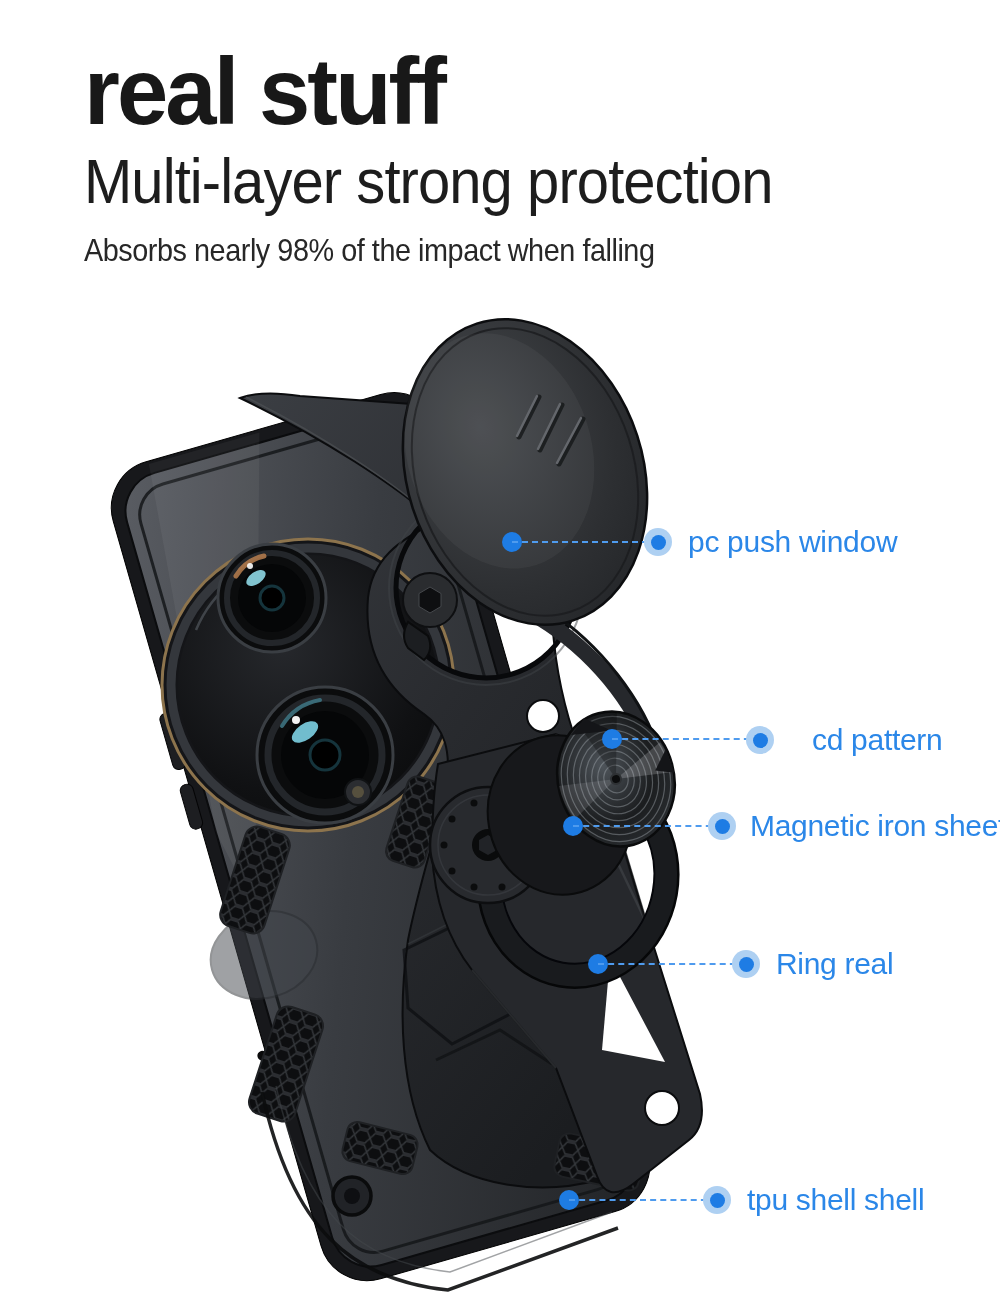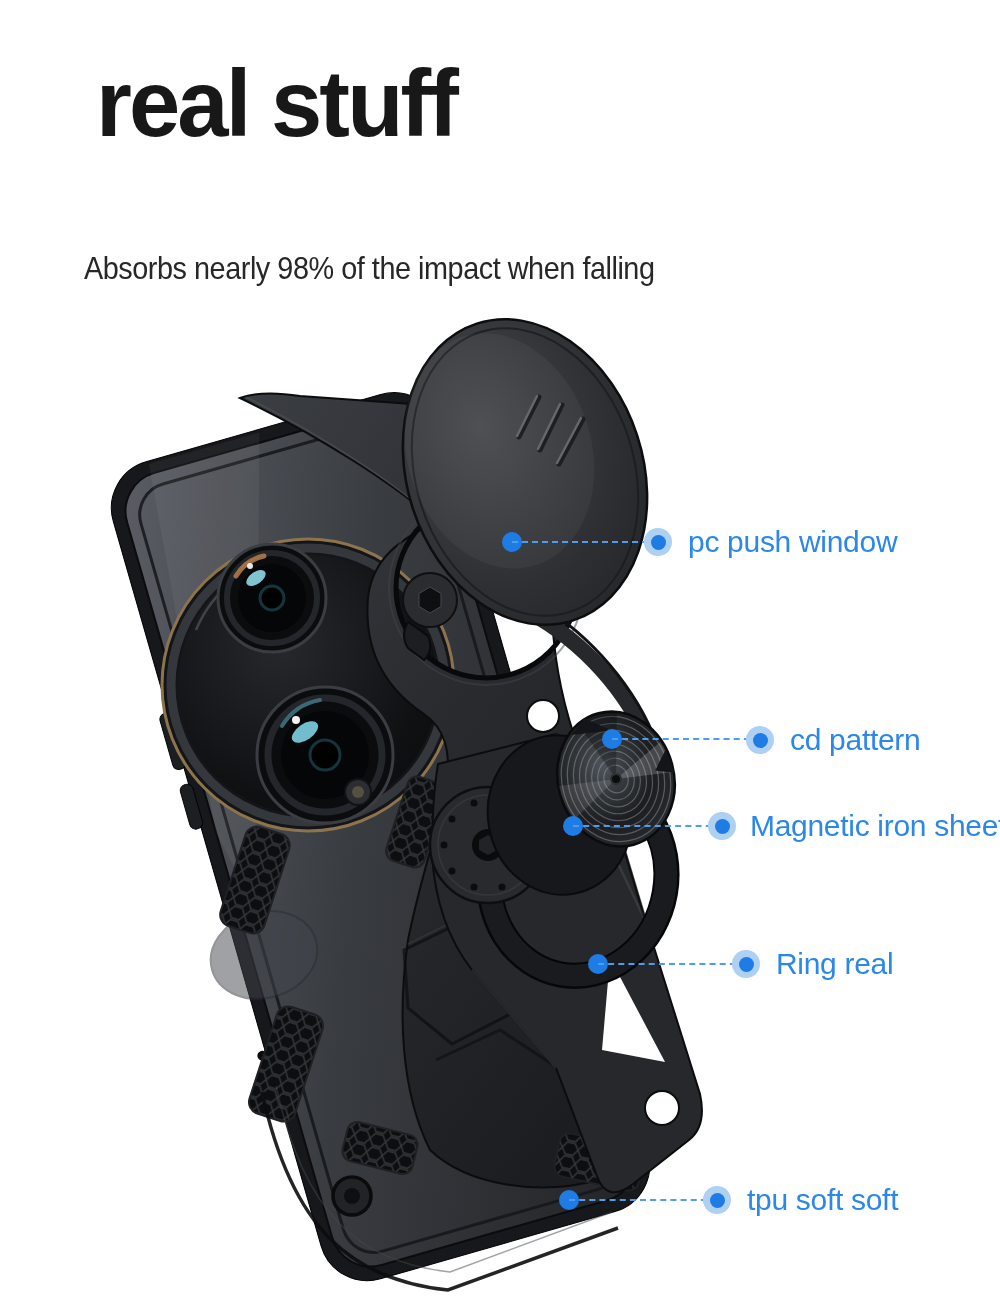--- a/index.html
+++ b/index.html
@@ -6,33 +6,33 @@
   .canvas{
     position:relative;
     width:1000px;height:1312px;
     background:#ffffff;
     overflow:hidden;
     font-family:"Liberation Sans", sans-serif;
     margin:0 auto;
   }
   .sx{display:inline-block;transform-origin:left top;white-space:nowrap;}
   h1.title{
-    position:absolute;left:84px;top:44px;margin:12px;
+    position:absolute;left:84px;top:44px;margin:0;
     font-size:95px;font-weight:800;letter-spacing:-3px;
     color:#181818;line-height:1;
   }
   h1.title .sx{transform:scaleX(.97);}
   h2.subtitle{
     position:absolute;left:84px;top:150px;margin:0;
     font-size:63px;font-weight:400;letter-spacing:-1px;
     color:#1d1d1d;line-height:1;
   }
   h2.subtitle .sx{transform:scaleX(.92);}
   .desc{
-    position:absolute;left:84px;top:248px;
+    position:absolute;left:84px;top:230px;
     font-size:32px;line-height:41px;letter-spacing:-.5px;color:#272727;
   }
   .desc .sx{transform:scaleX(.90);}
   svg.product{position:absolute;left:0;top:0;}
   
   .anchor-dot{
     position:absolute;width:20px;height:20px;border-radius:50%;
     background:#1e7ce4;
   }
   .dash{
@@ -49,20 +49,21 @@
     position:absolute;font-size:30px;line-height:38px;color:#2b87e8;
     letter-spacing:-.3px;white-space:nowrap;text-align:right;
   }
 </style>
 </head>
 <body>
 
 <div class="canvas">
 
   <h1 class="title"><span class="sx">real stuff</span></h1>
+  <h2 class="subtitle"><span class="sx">Multi-layer strong protection</span></h2>
   <div class="desc">
     <div><span class="sx">Absorbs nearly 98% of the impact when falling</span></div>
   </div>
 
   <svg class="product" width="1000" height="1312" viewBox="0 0 1000 1312">
     <defs>
       <linearGradient id="gFace" x1="0" y1="0" x2="1" y2="1">
         <stop offset="0" stop-color="#5a5d63"></stop>
         <stop offset=".45" stop-color="#393c41"></stop>
         <stop offset="1" stop-color="#222427"></stop>
@@ -256,37 +257,37 @@
     <span class="anchor-dot" style="left:502px;top:532px"></span>
     <span class="dash" style="left:512px;top:541px;width:146px"></span>
     <span class="halo-dot" style="left:644px;top:528px"></span>
     <span class="callout-label" style="left:688px;top:523px">pc push window</span>
   </div>
 
   <div>
     <span class="anchor-dot" style="left:602px;top:729px"></span>
     <span class="dash" style="left:612px;top:738px;width:148px"></span>
     <span class="halo-dot" style="left:746px;top:726px"></span>
-    <span class="callout-label" style="left:790px;top:721px">cd pattern</span>
+    <span class="callout-label" style="left:812px;top:721px">cd pattern</span>
   </div>
 
   <div>
     <span class="anchor-dot" style="left:563px;top:816px"></span>
     <span class="dash" style="left:573px;top:825px;width:149px"></span>
     <span class="halo-dot" style="left:708px;top:812px"></span>
     <span class="callout-label" style="left:750px;top:807px">Magnetic iron sheet</span>
   </div>
 
   <div>
     <span class="anchor-dot" style="left:588px;top:954px"></span>
     <span class="dash" style="left:598px;top:963px;width:148px"></span>
     <span class="halo-dot" style="left:732px;top:950px"></span>
     <span class="callout-label" style="left:776px;top:945px">Ring real</span>
   </div>
 
   <div>
     <span class="anchor-dot" style="left:559px;top:1190px"></span>
     <span class="dash" style="left:569px;top:1199px;width:148px"></span>
     <span class="halo-dot" style="left:703px;top:1186px"></span>
-    <span class="callout-label" style="left:747px;top:1181px">tpu soft soft</span>
+    <span class="callout-label" style="left:747px;top:1181px">tpu shell shell</span>
   </div>
 
 </div>
 
 </body></html>

